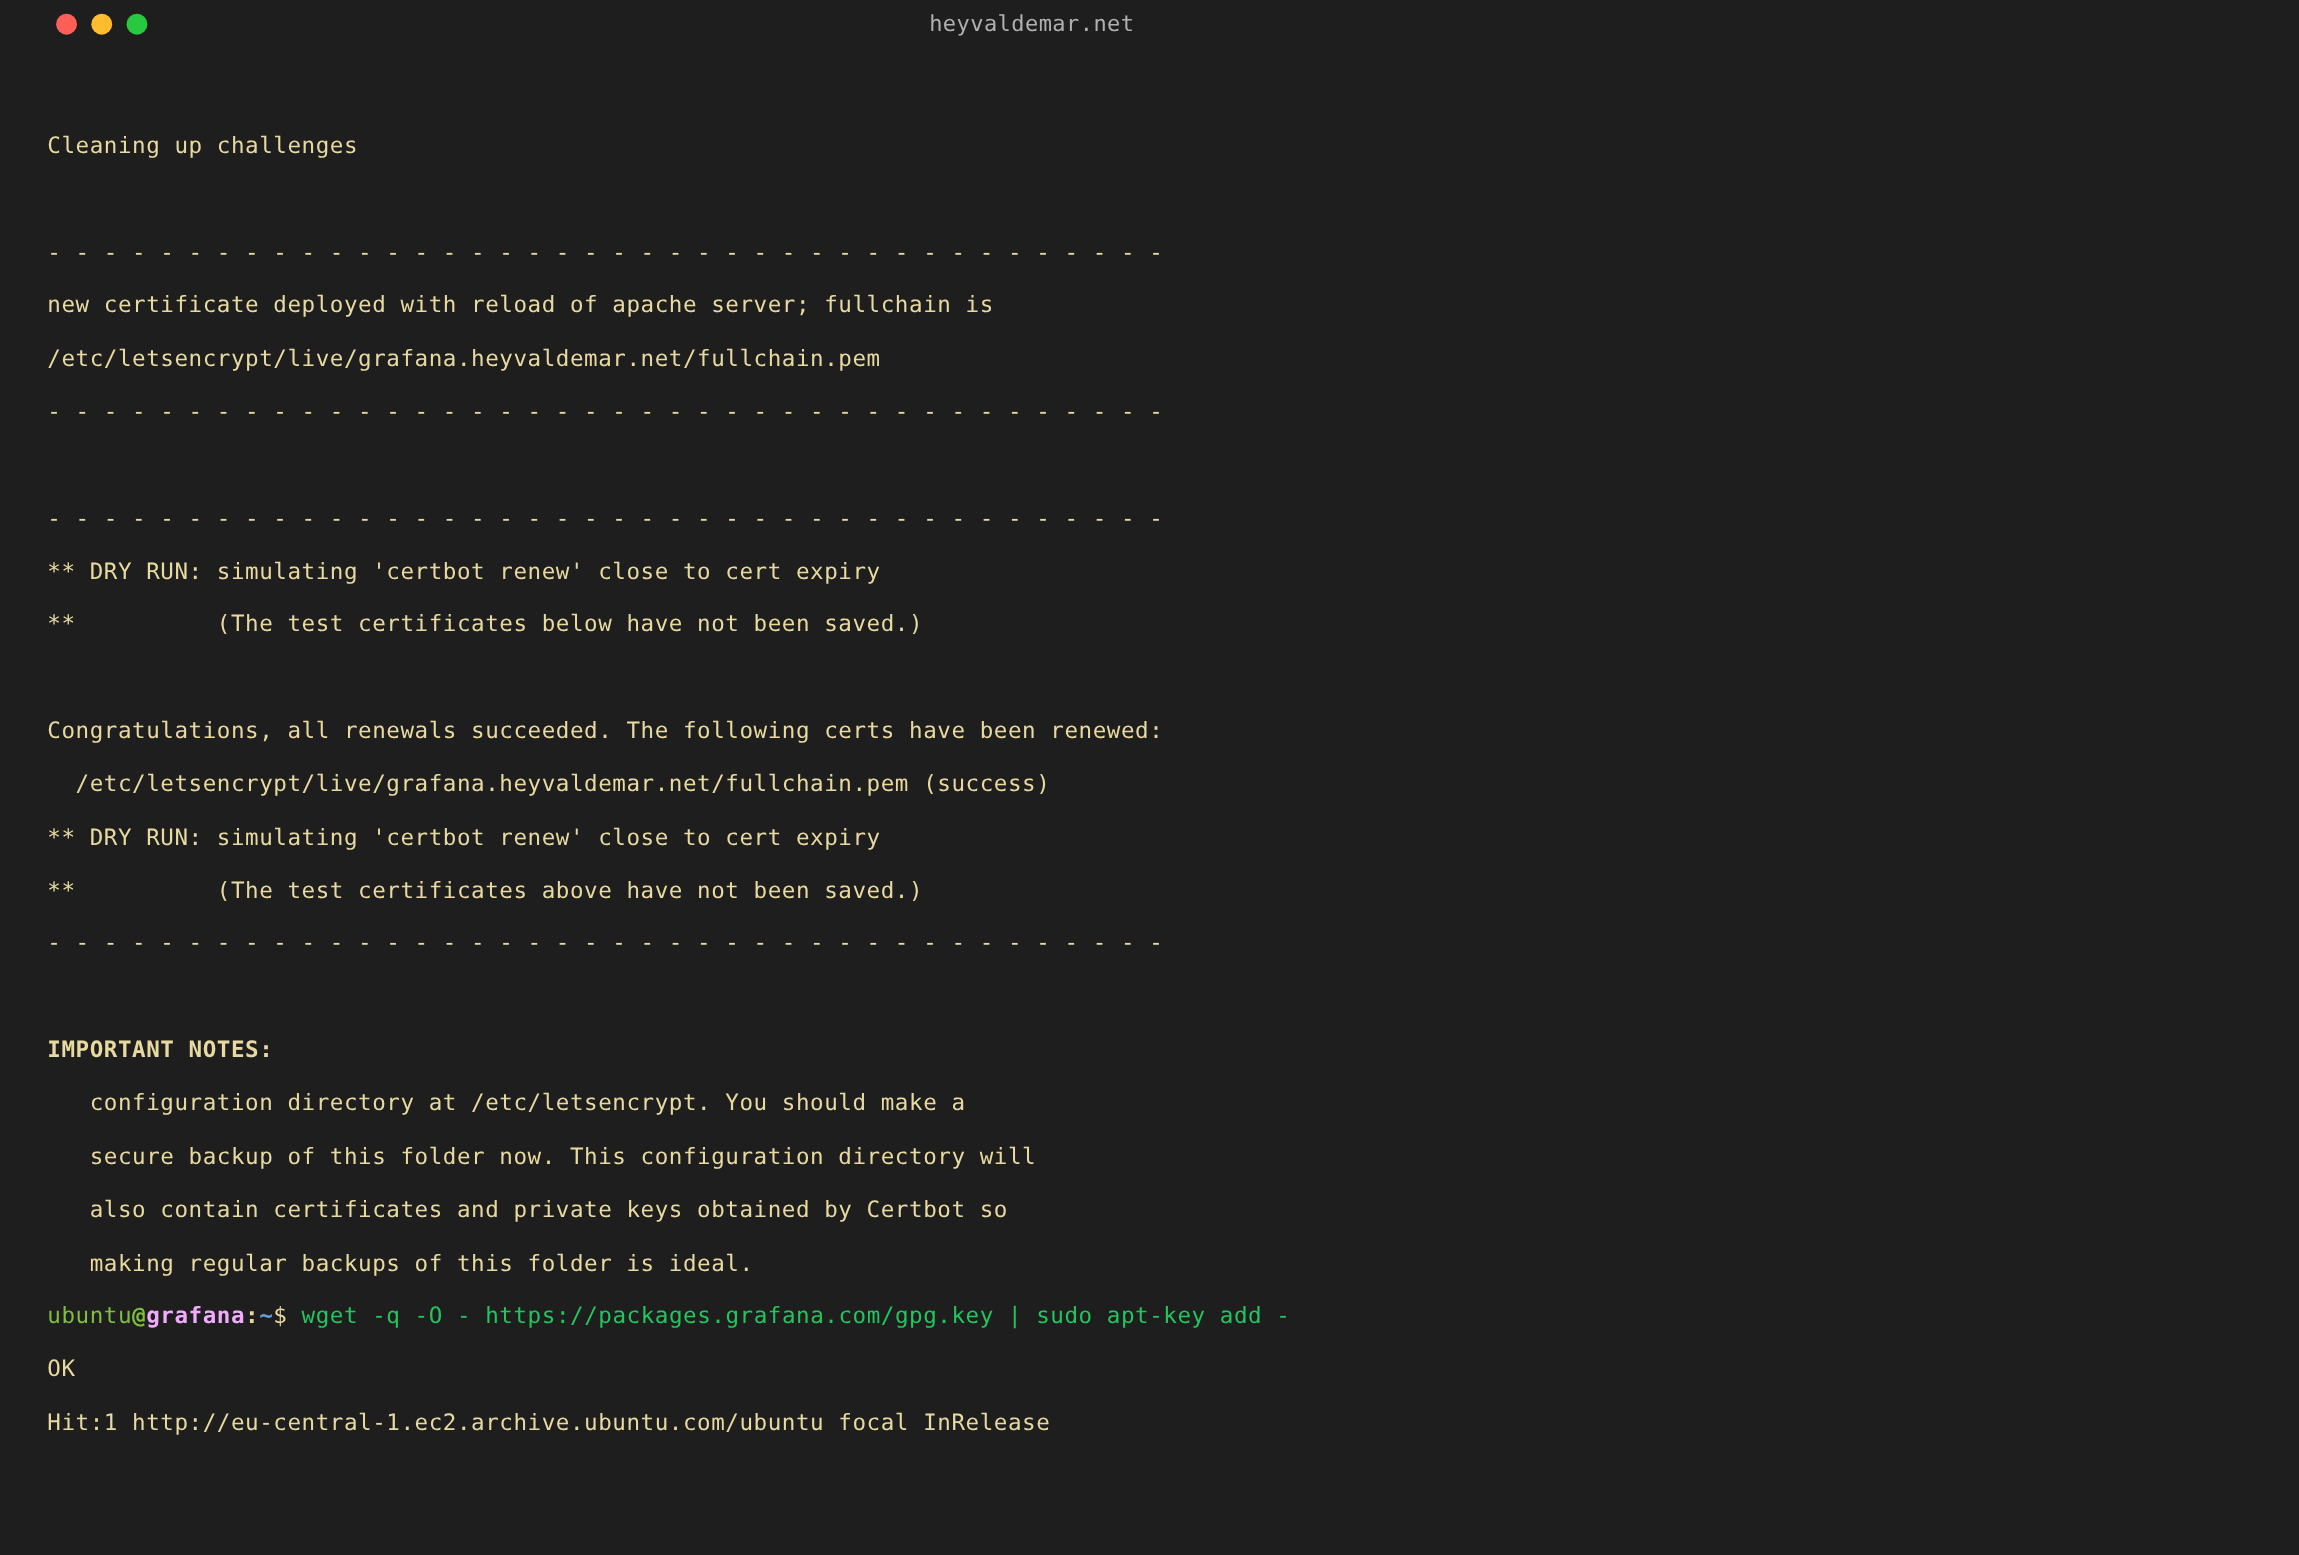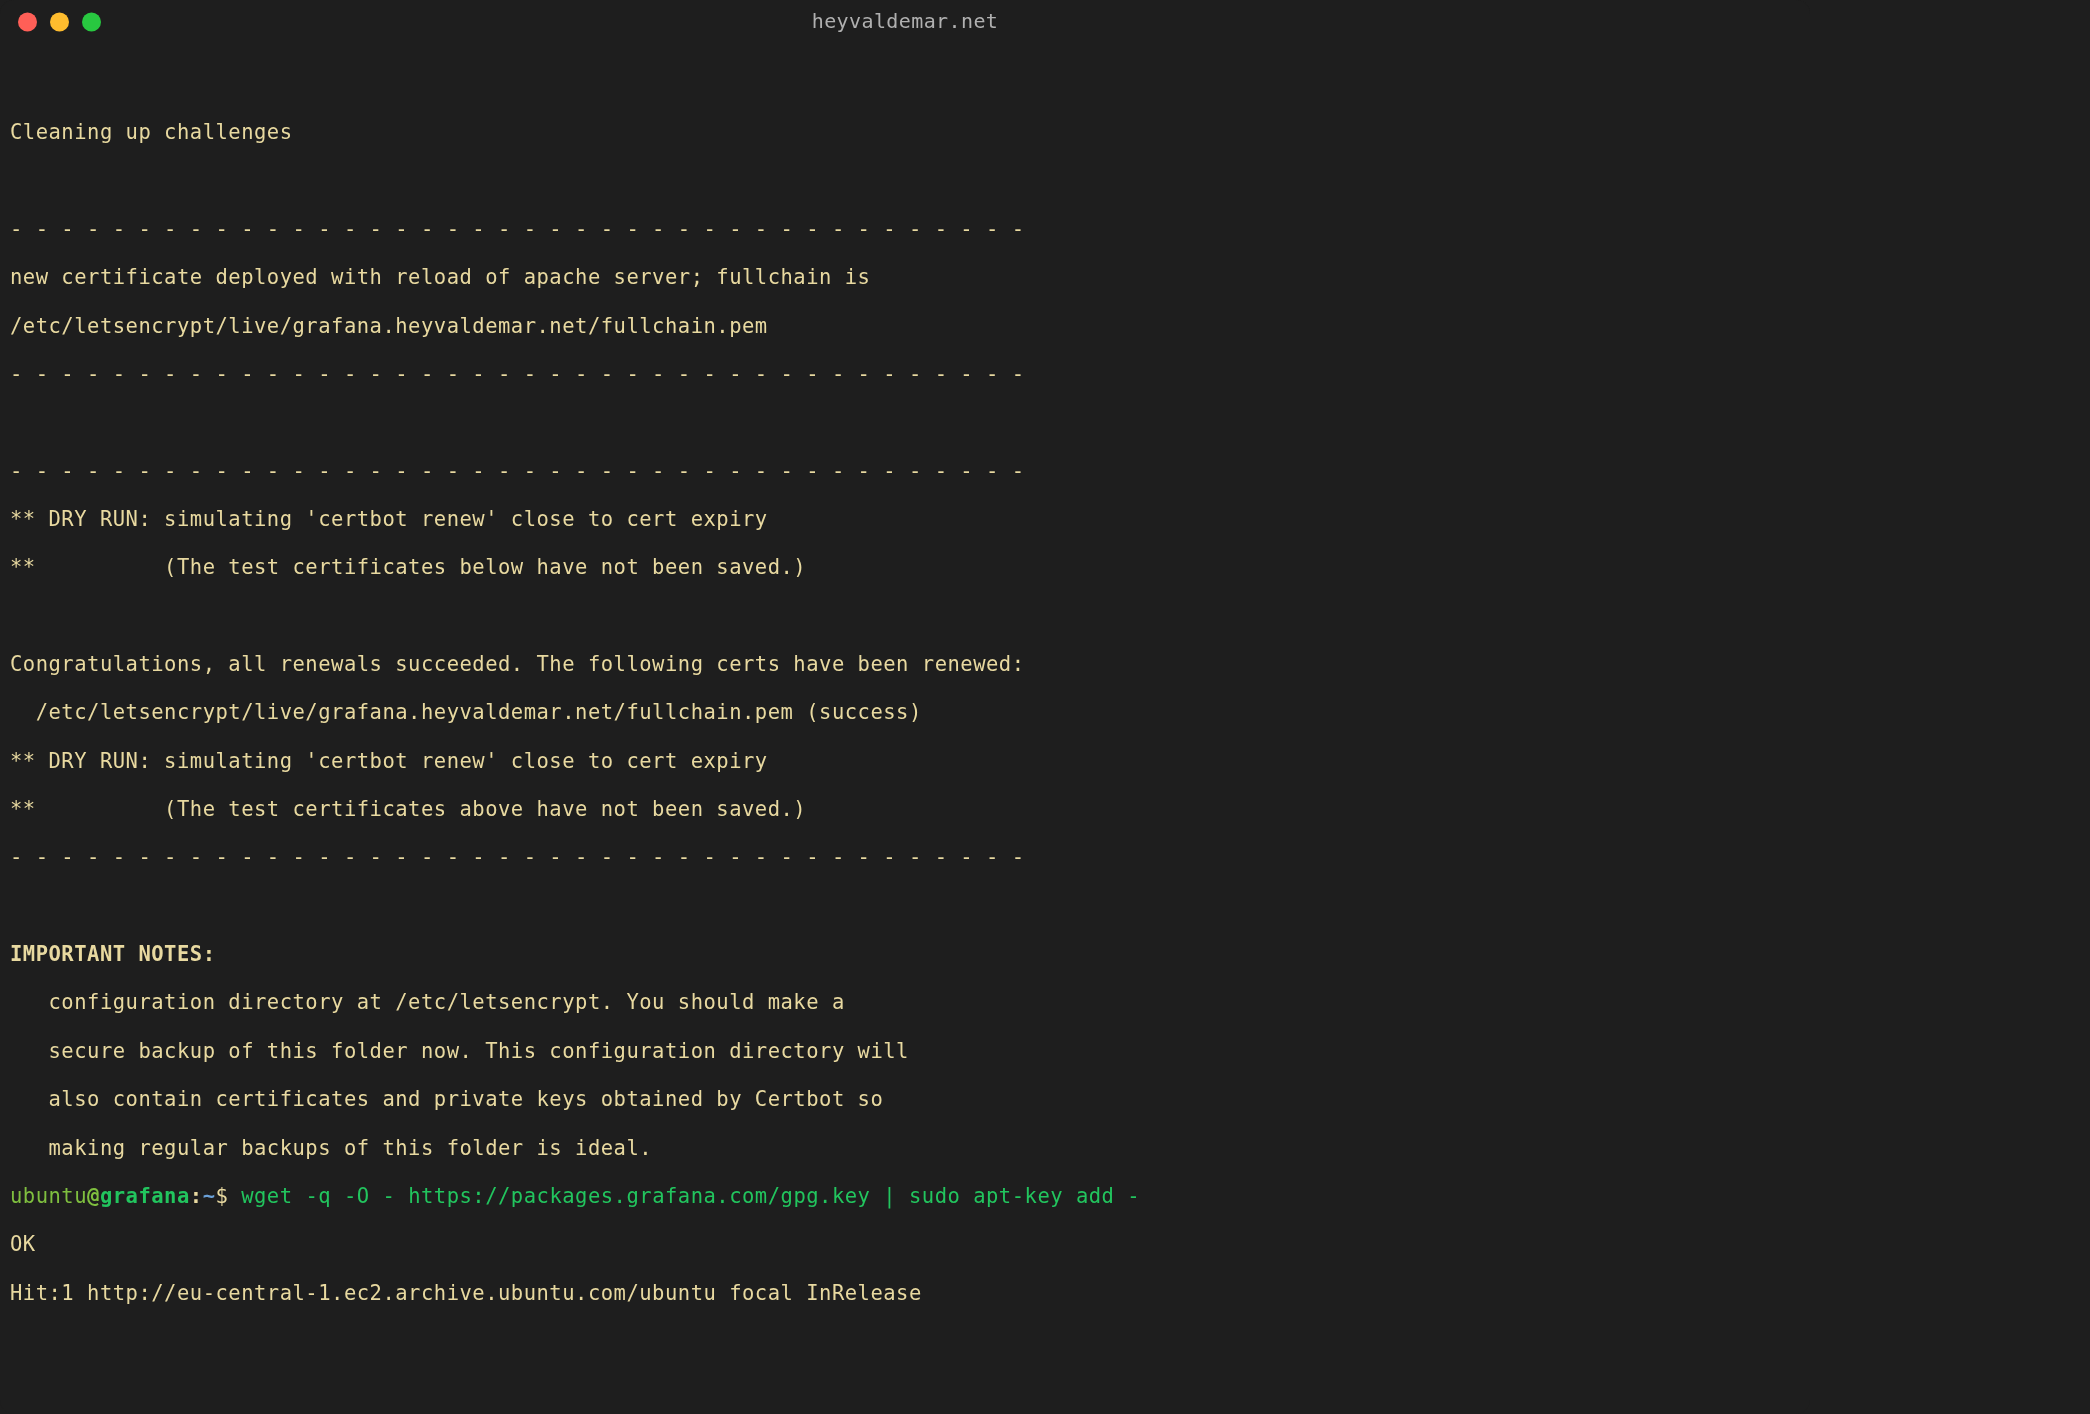--- a/index.html
+++ b/index.html
@@ -10,20 +10,21 @@
     font-size: 20.5px;
     line-height: 1.18;
     letter-spacing: 0.5px;
   }
   .window {
     width: 1810px;
     height: 1414px;
     background: #1e1e1e;
     border-radius: 14px;
     overflow: hidden;
+    margin-left: 33px;
   }
   .titlebar {
     position: relative;
     height: 44px;
     display: flex;
     align-items: center;
     justify-content: center;
     background: #1e1e1e;
   }
   .traffic-lights {
@@ -49,21 +50,21 @@
     letter-spacing: 0.4px;
   }
   .terminal {
     padding: 4px 10px 10px 10px;
     white-space: pre;
     color: #e8d9a0;
   }
   .bold { font-weight: 700; }
   .prompt-user { color: #7fbf3f; font-weight: 400; }
   .prompt-at   { color: #7fbf3f; font-weight: 700; }
-  .prompt-host { color: #22c55e; font-weight: 700; }
+  .prompt-host { color: #f0abfc; font-weight: 700; }
   .colon { color: #e8d9a0; font-weight:700;}
   .tilde { color: #6aa0d8; font-weight:700;}
   .dollar{ color: #e8d9a0; }
   .cmd   { color: #22c55e; }
   .line { min-height: 24px; }
 </style>
 </head>
 <body>
 
 <div class="window">

